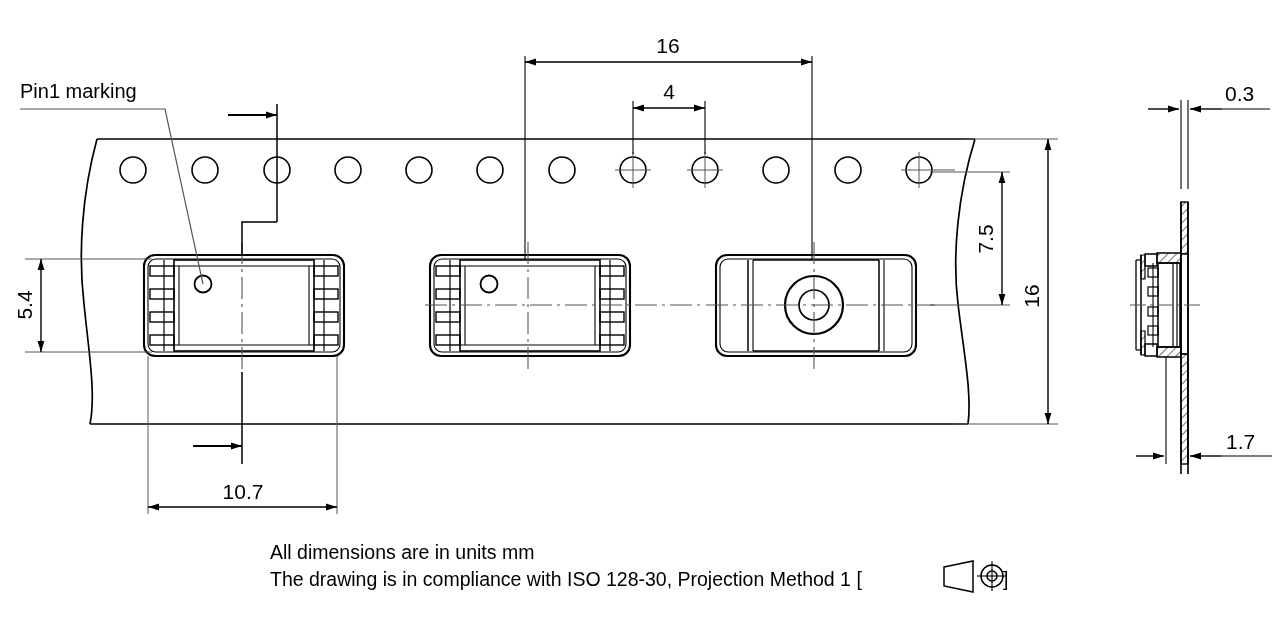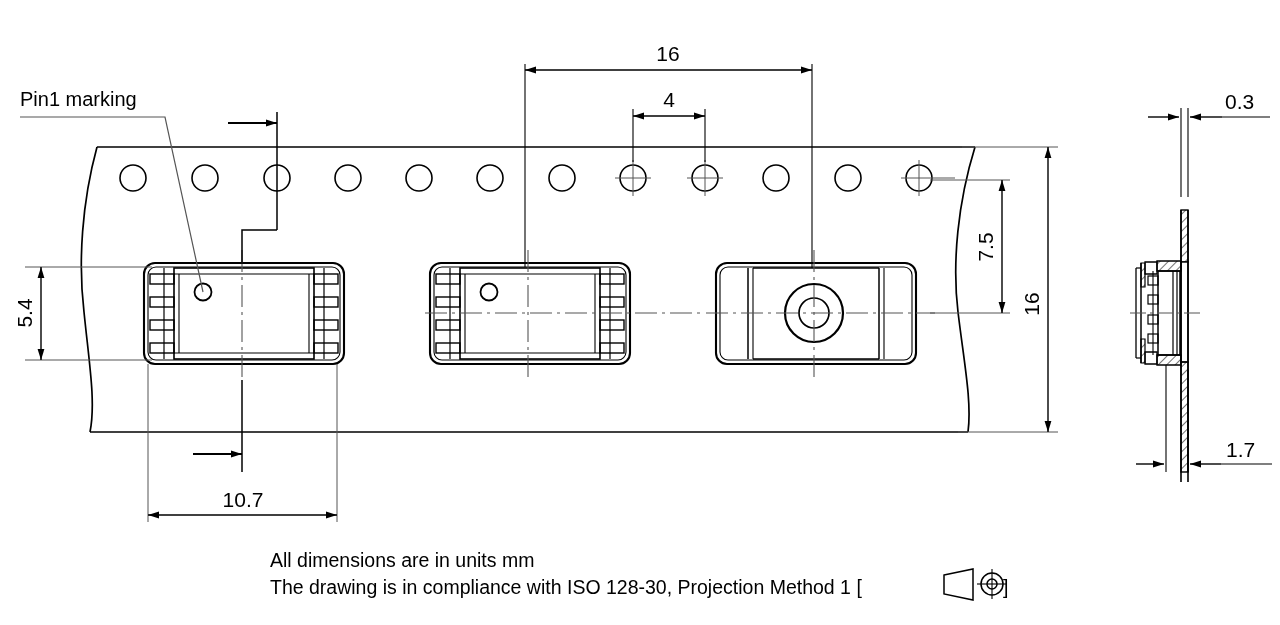--- a/index.html
+++ b/index.html
@@ -10,21 +10,21 @@
   body {
     width: 1280px;
     height: 625px;
     font-family: "Liberation Sans", sans-serif;
     overflow: hidden;
     position: relative;
   }
   #drawing-root {
     position: absolute;
     left: 0;
-    top: 12px;
+    top: 4px;
     width: 1280px;
     height: 556px;
   }
   svg { display: block; }
   .dim-text {
     font-family: "Liberation Sans", sans-serif;
     font-size: 21px;
     fill: #000;
   }
   .note-text {

